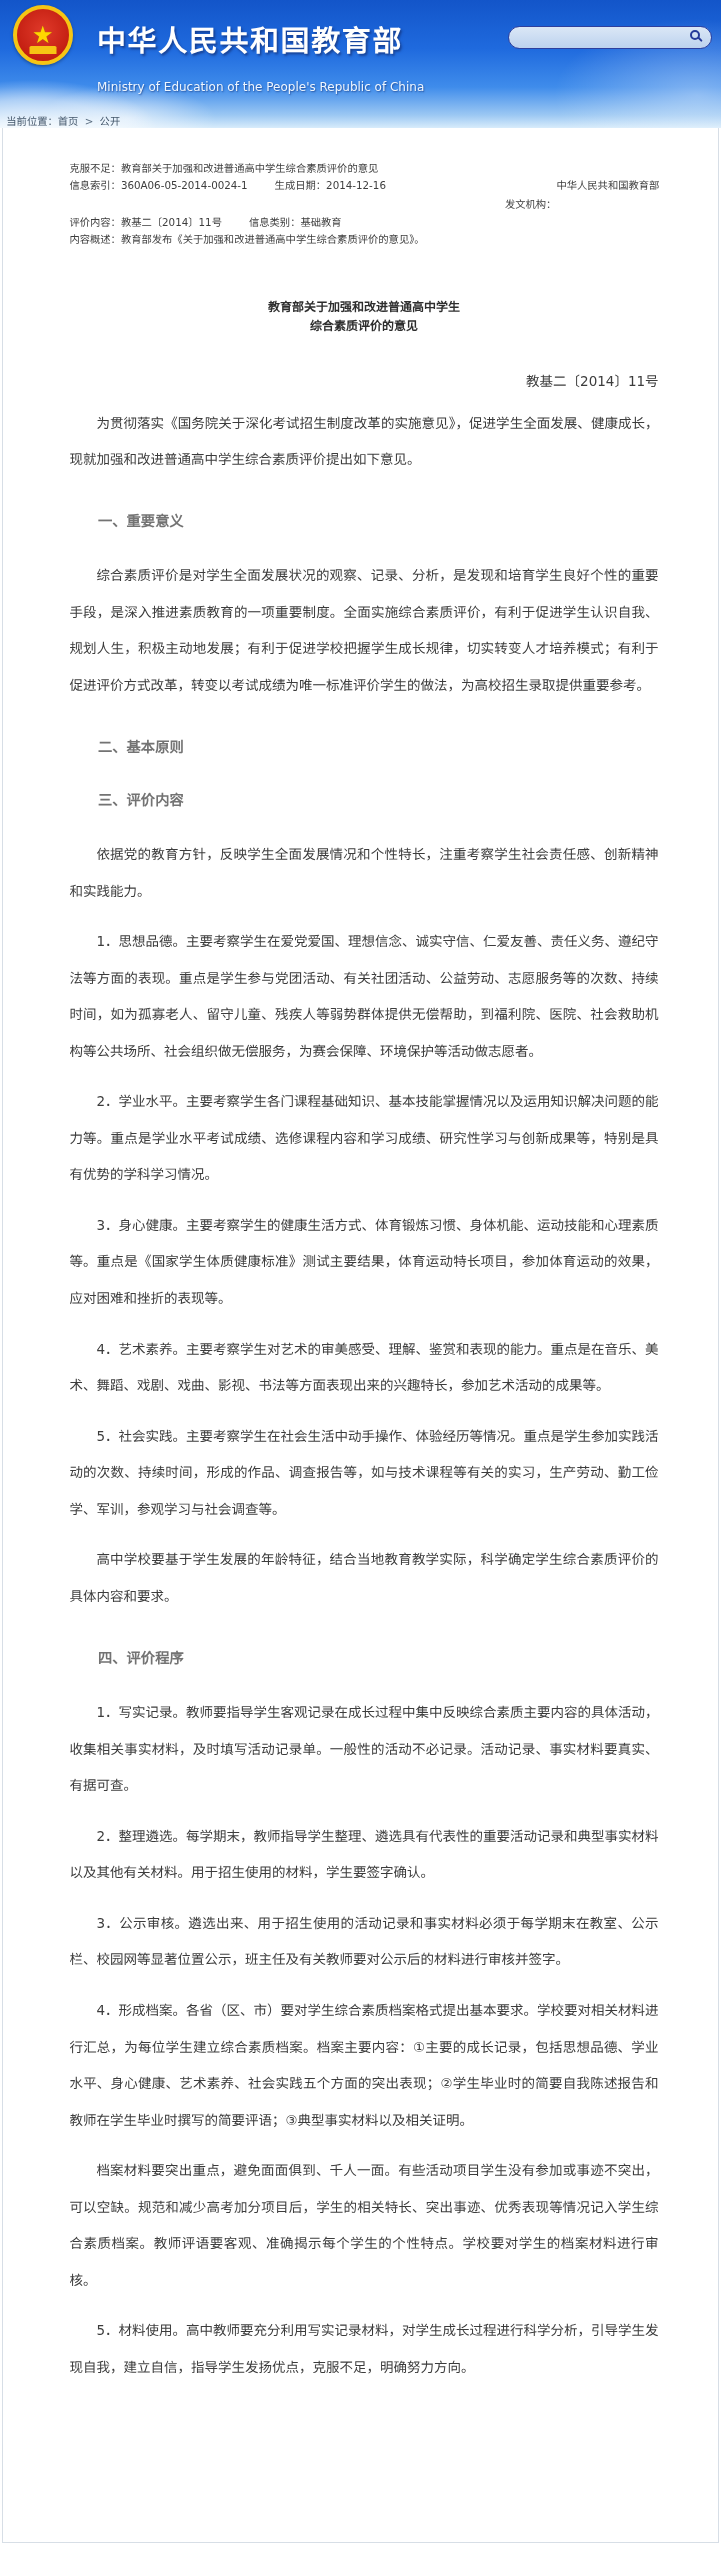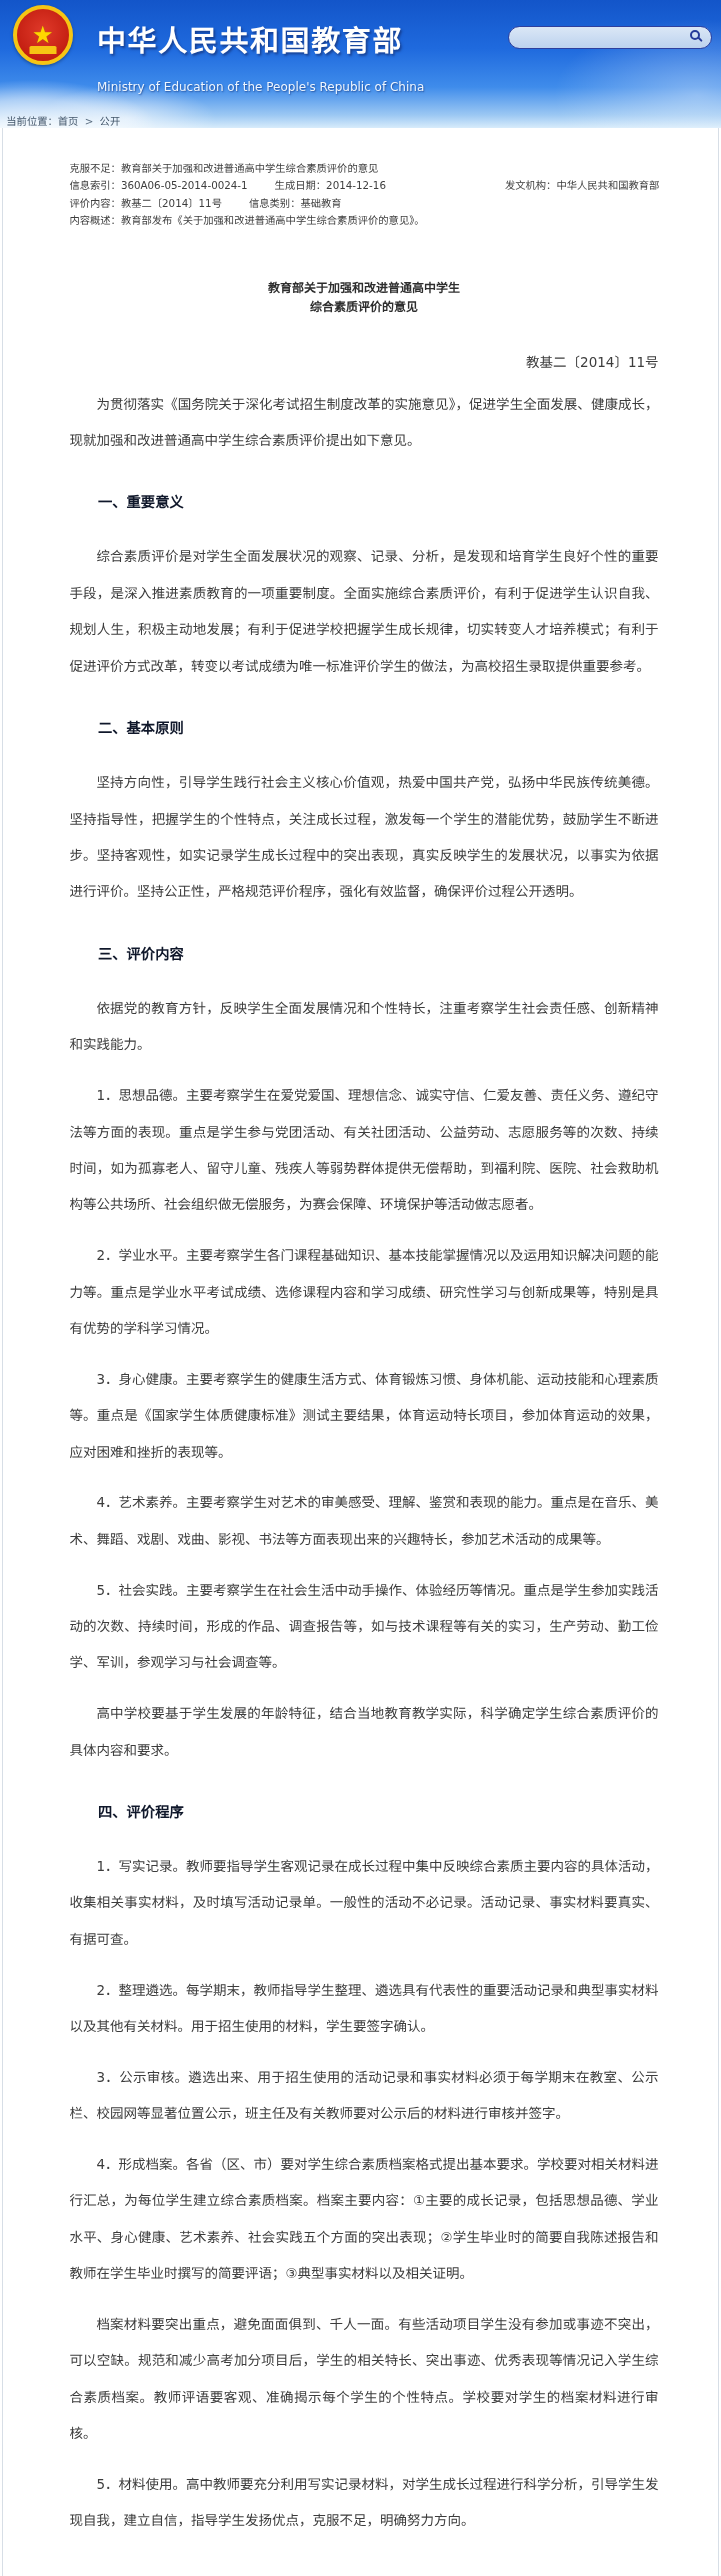--- a/index.html
+++ b/index.html
@@ -76,36 +76,36 @@
     background: #ffffff;
     padding: 32px 59px 24px 66px;
     min-height: 2415px;
   }
   
   .meta-block { font-size: 10.3px; color: #3d3d3d; line-height: 17.4px; padding-bottom: 11px; }
   .meta-row { display: flex; white-space: nowrap; }
   .meta-label { color: #3d3d3d; }
   .meta-value { color: #3d3d3d; }
   .meta-cell-mid { margin-left: 27px; }
-  .meta-cell-right { margin-left: 119px; }
+  .meta-cell-right { margin-left: 119px; margin-top: 19px; }
   
   .doc-title {
     margin-top: 38px;
     text-align: center; font-size: 12px; font-weight: bold; color: #2e2e2e;
     line-height: 1.65;
   }
   .doc-number { margin-top: 33px; text-align: right; font-size: 13.5px; color: #3c3c3c; }
   .doc-salutation { margin-top: 32px; font-size: 13.5px; color: #3c3c3c; line-height: 2.7; }
   .doc-body { margin-top: 4.8px; }
   .doc-body p.para {
     font-size: 13.5px; color: #3c3c3c; line-height: 2.7;
     text-indent: 2em; margin: 14.3px 0; text-align: justify;
   }
   .doc-body h3.heading {
-    font-size: 14.3px; color: #0f172a; font-weight: bold;
+    font-size: 14.3px; color: #737373; font-weight: bold;
     text-indent: 2em; margin: 32px 0 27px 0;
   }
 </style>
 </head>
 <body>
 
 <div class="site-header">
   <div class="emblem">
     <span class="star">★</span>
     <span class="gate"></span>
@@ -155,21 +155,20 @@
   <h1 class="doc-title"><span>教育部关于加强和改进普通高中学生</span><br><span>综合素质评价的意见</span></h1>
 
   <div class="doc-number">教基二〔2014〕11号</div>
 
 
   <div class="doc-body">
       <p class="para">为贯彻落实《国务院关于深化考试招生制度改革的实施意见》，促进学生全面发展、健康成长，现就加强和改进普通高中学生综合素质评价提出如下意见。</p>
       <h3 class="heading">一、重要意义</h3>
       <p class="para">综合素质评价是对学生全面发展状况的观察、记录、分析，是发现和培育学生良好个性的重要手段，是深入推进素质教育的一项重要制度。全面实施综合素质评价，有利于促进学生认识自我、规划人生，积极主动地发展；有利于促进学校把握学生成长规律，切实转变人才培养模式；有利于促进评价方式改革，转变以考试成绩为唯一标准评价学生的做法，为高校招生录取提供重要参考。</p>
       <h3 class="heading">二、基本原则</h3>
-      <p class="para">坚持方向性，引导学生践行社会主义核心价值观，热爱中国共产党，弘扬中华民族传统美德。坚持指导性，把握学生的个性特点，关注成长过程，激发每一个学生的潜能优势，鼓励学生不断进步。坚持客观性，如实记录学生成长过程中的突出表现，真实反映学生的发展状况，以事实为依据进行评价。坚持公正性，严格规范评价程序，强化有效监督，确保评价过程公开透明。</p>
       <h3 class="heading">三、评价内容</h3>
       <p class="para">依据党的教育方针，反映学生全面发展情况和个性特长，注重考察学生社会责任感、创新精神和实践能力。</p>
       <p class="para">1．思想品德。主要考察学生在爱党爱国、理想信念、诚实守信、仁爱友善、责任义务、遵纪守法等方面的表现。重点是学生参与党团活动、有关社团活动、公益劳动、志愿服务等的次数、持续时间，如为孤寡老人、留守儿童、残疾人等弱势群体提供无偿帮助，到福利院、医院、社会救助机构等公共场所、社会组织做无偿服务，为赛会保障、环境保护等活动做志愿者。</p>
       <p class="para">2．学业水平。主要考察学生各门课程基础知识、基本技能掌握情况以及运用知识解决问题的能力等。重点是学业水平考试成绩、选修课程内容和学习成绩、研究性学习与创新成果等，特别是具有优势的学科学习情况。</p>
       <p class="para">3．身心健康。主要考察学生的健康生活方式、体育锻炼习惯、身体机能、运动技能和心理素质等。重点是《国家学生体质健康标准》测试主要结果，体育运动特长项目，参加体育运动的效果，应对困难和挫折的表现等。</p>
       <p class="para">4．艺术素养。主要考察学生对艺术的审美感受、理解、鉴赏和表现的能力。重点是在音乐、美术、舞蹈、戏剧、戏曲、影视、书法等方面表现出来的兴趣特长，参加艺术活动的成果等。</p>
       <p class="para">5．社会实践。主要考察学生在社会生活中动手操作、体验经历等情况。重点是学生参加实践活动的次数、持续时间，形成的作品、调查报告等，如与技术课程等有关的实习，生产劳动、勤工俭学、军训，参观学习与社会调查等。</p>
       <p class="para">高中学校要基于学生发展的年龄特征，结合当地教育教学实际，科学确定学生综合素质评价的具体内容和要求。</p>
       <h3 class="heading">四、评价程序</h3>
       <p class="para">1．写实记录。教师要指导学生客观记录在成长过程中集中反映综合素质主要内容的具体活动，收集相关事实材料，及时填写活动记录单。一般性的活动不必记录。活动记录、事实材料要真实、有据可查。</p>

